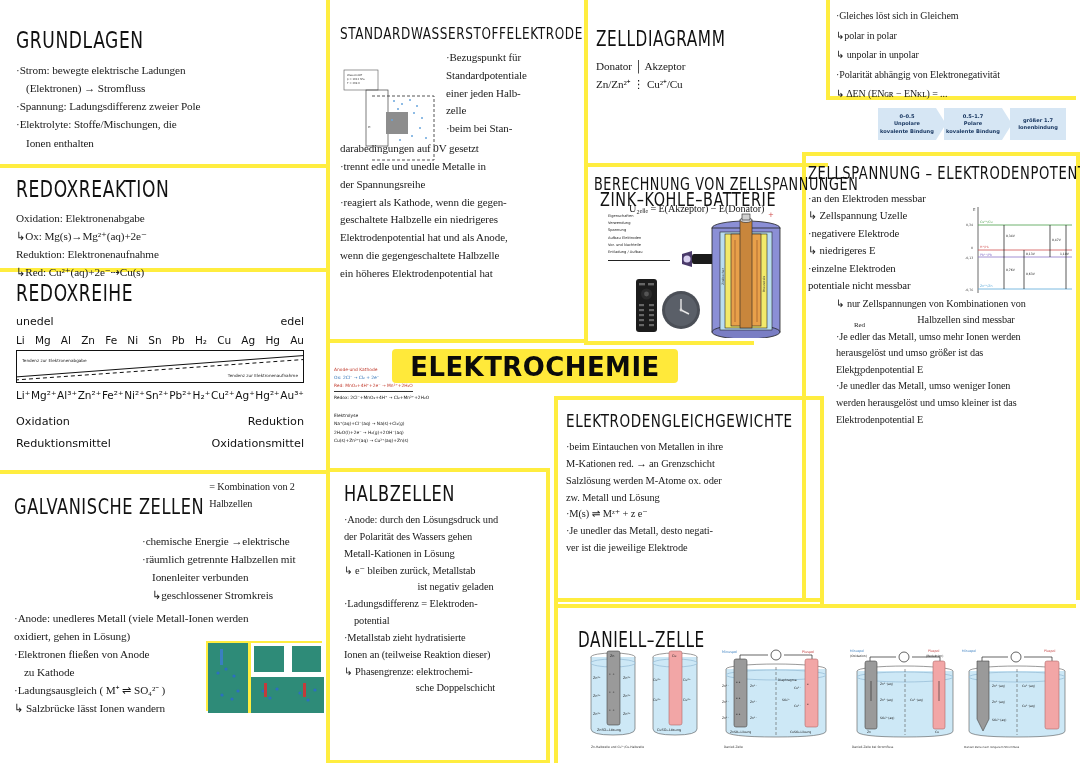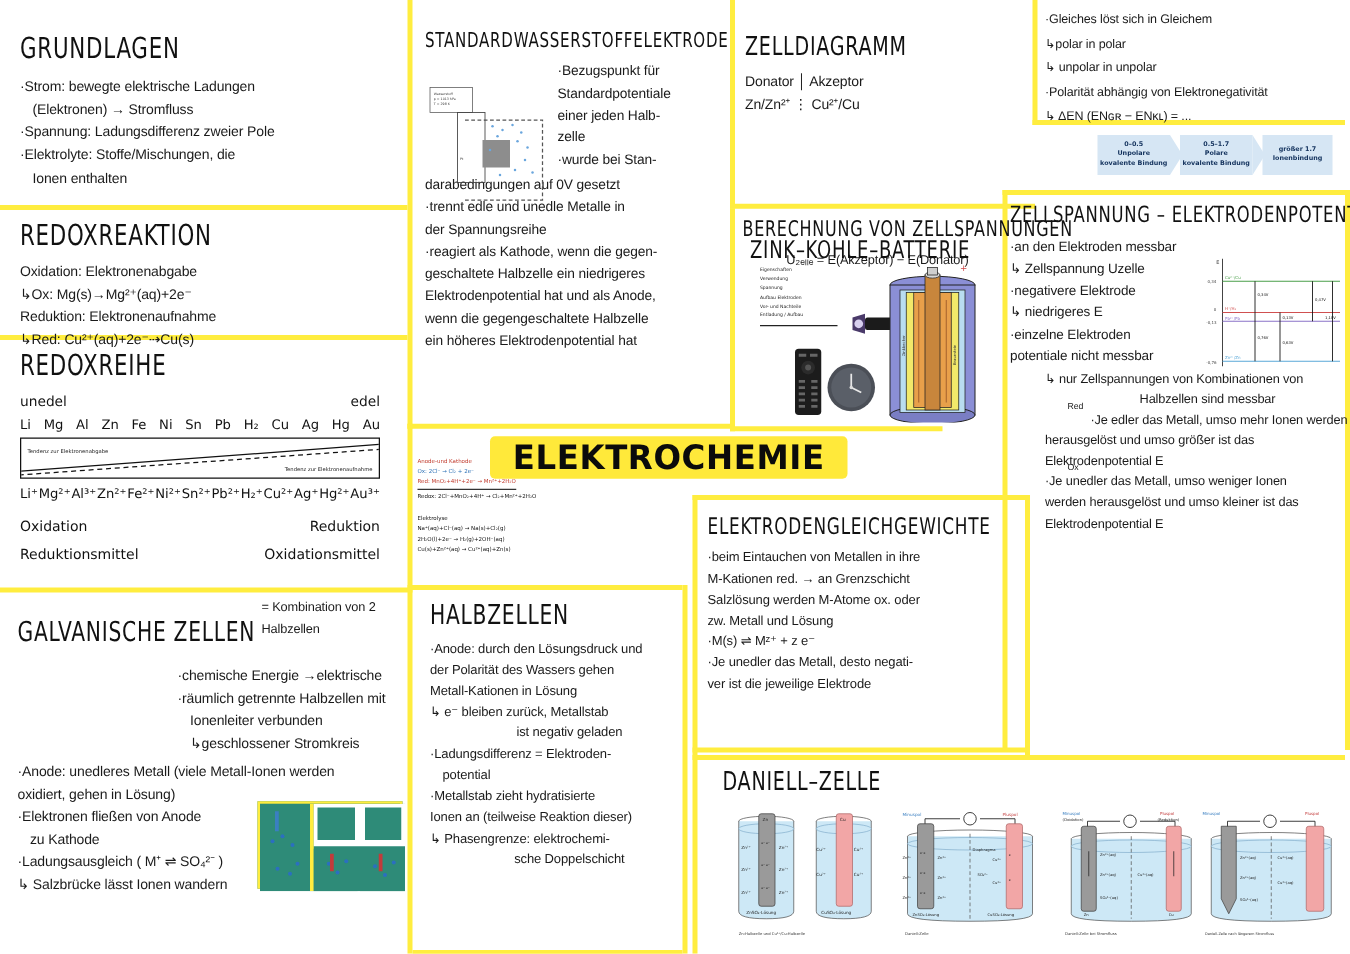--- a/index.html
+++ b/index.html
@@ -22,21 +22,21 @@
   .h-title {
     font-family:"DejaVu Sans Condensed","DejaVu Sans", sans-serif;
     font-weight:400;
     letter-spacing:.6px;
     color:#111;
     white-space:nowrap;
     transform:scaleY(1.22);
     transform-origin:left top;
   }
   .body-txt {
-    font-family:Liberation Sans, sans-serif;
+    font-family:Liberation Serif, serif;
     color:#1a1a1a;
     line-height:1.62;
     letter-spacing:-.1px;
   }
   .body-txt div { white-space:nowrap; }
   .ind { padding-left:10px; }
   .ind2 { padding-left:18px;text-align:center; }
 
   
   #title-banner {
@@ -285,21 +285,21 @@
         </g>
         <text x="26" y="60" font-size="2.6" fill="#333">Pt</text>
       </svg>
     </div>
 
     <div class="body-txt" style="font-size:11px; margin-left:106px;">
       <div>·Bezugspunkt für</div>
       <div>Standardpotentiale</div>
       <div>einer jeden Halb-</div>
       <div>zelle</div>
-      <div>·wurde bei Stan-</div>
+      <div>·beim bei Stan-</div>
     </div>
 
     <div class="body-txt" style="font-size:11px; margin-left:0; margin-top:2px;">
       <div>darabedingungen auf 0V gesetzt</div>
       <div>·trennt edle und unedle Metalle in</div>
       <div>der Spannungsreihe</div>
       <div>·reagiert als Kathode, wenn die gegen-</div>
       <div>geschaltete Halbzelle ein niedrigeres</div>
       <div>Elektrodenpotential hat und als Anode,</div>
       <div>wenn die gegengeschaltete Halbzelle</div>
@@ -465,21 +465,21 @@
       <div>·an den Elektroden messbar</div>
       <div>↳ Zellspannung Uzelle</div>
       <div>·negativere Elektrode</div>
       <div>↳ niedrigeres E</div>
       <div>·einzelne Elektroden</div>
       <div>potentiale nicht messbar</div>
     </div>
     <div class="body-txt" style="font-size:10.2px; margin-top:1px; position:relative;margin-left:28px;">
       <div>↳ nur Zellspannungen von Kombinationen von</div>
       <div class="ind2">Halbzellen sind messbar</div>
-      <div style="position:relative;text-align:right;">
+      <div style="position:relative;">
         <span style="position:absolute; left:18px; top:-9px; font-size:7px;">Red</span>
         <span>·Je edler das Metall, umso mehr Ionen werden</span>
       </div>
       <div>herausgelöst und umso größer ist das</div>
       <div>Elektrodenpotential E</div>
       <div style="position:relative;">
         <span style="position:absolute; left:18px; top:-9px; font-size:7px;">Ox</span>
         <span>·Je unedler das Metall, umso weniger Ionen</span>
       </div>
       <div>werden herausgelöst und umso kleiner ist das</div>
@@ -530,21 +530,21 @@
       <div>·beim Eintauchen von Metallen in ihre</div>
       <div>M-Kationen red. → an Grenzschicht</div>
       <div>Salzlösung werden M-Atome ox. oder</div>
       <div>zw. Metall und Lösung</div>
       <div>·M(s) ⇌ Mᶻ⁺ + z e⁻</div>
       <div>·Je unedler das Metall, desto negati-</div>
       <div>ver ist die jeweilige Elektrode</div>
     </div>
   </div>
 
-  <div class="panel" style="left:578px; top:614px; width:480px;">
+  <div class="panel" style="left:578px; top:627px; width:480px;">
     <div class="h-title" style="font-size:17px;">DANIELL–ZELLE</div>
   </div>
 
   <div class="fig" style="left:583px; top:645px; width:120px; height:108px;">
     <svg viewBox="0 0 120 108" width="120" height="108">
       <g>
         <ellipse cx="30" cy="12" rx="22" ry="4" fill="#fff" stroke="#555" stroke-width=".6"></ellipse>
         <path d="M8 12 L8 84 Q8 90 30 90 Q52 90 52 84 L52 12" fill="#CDE8F6" stroke="#555" stroke-width=".6"></path>
         <ellipse cx="30" cy="18" rx="22" ry="4" fill="#CDE8F6" stroke="#7aa7c7" stroke-width=".5"></ellipse>
         <rect x="24" y="6" width="13" height="74" rx="2" fill="#9a9a9a" stroke="#444" stroke-width=".6"></rect>

